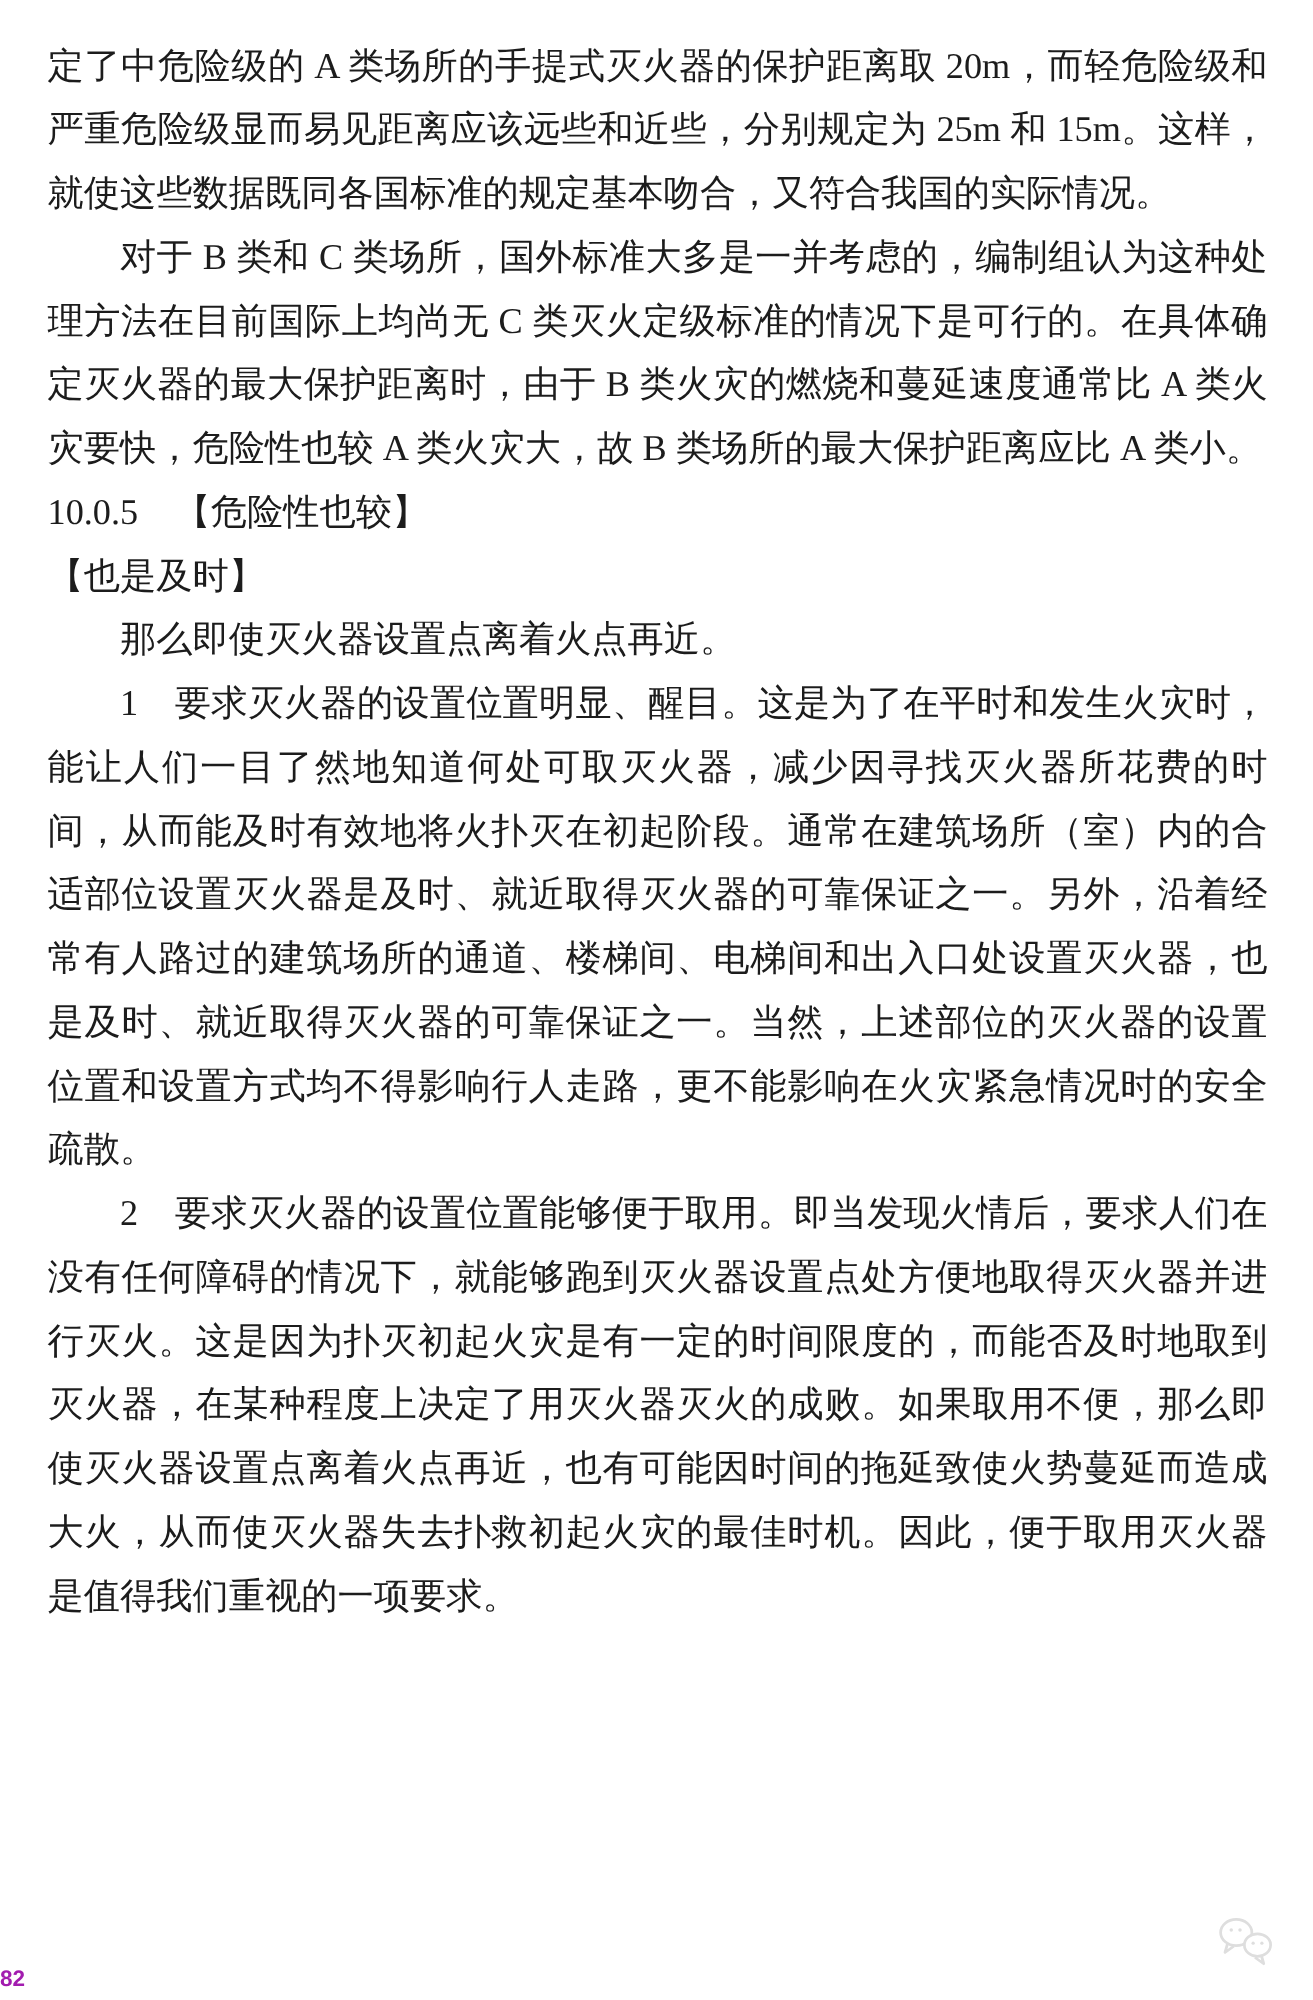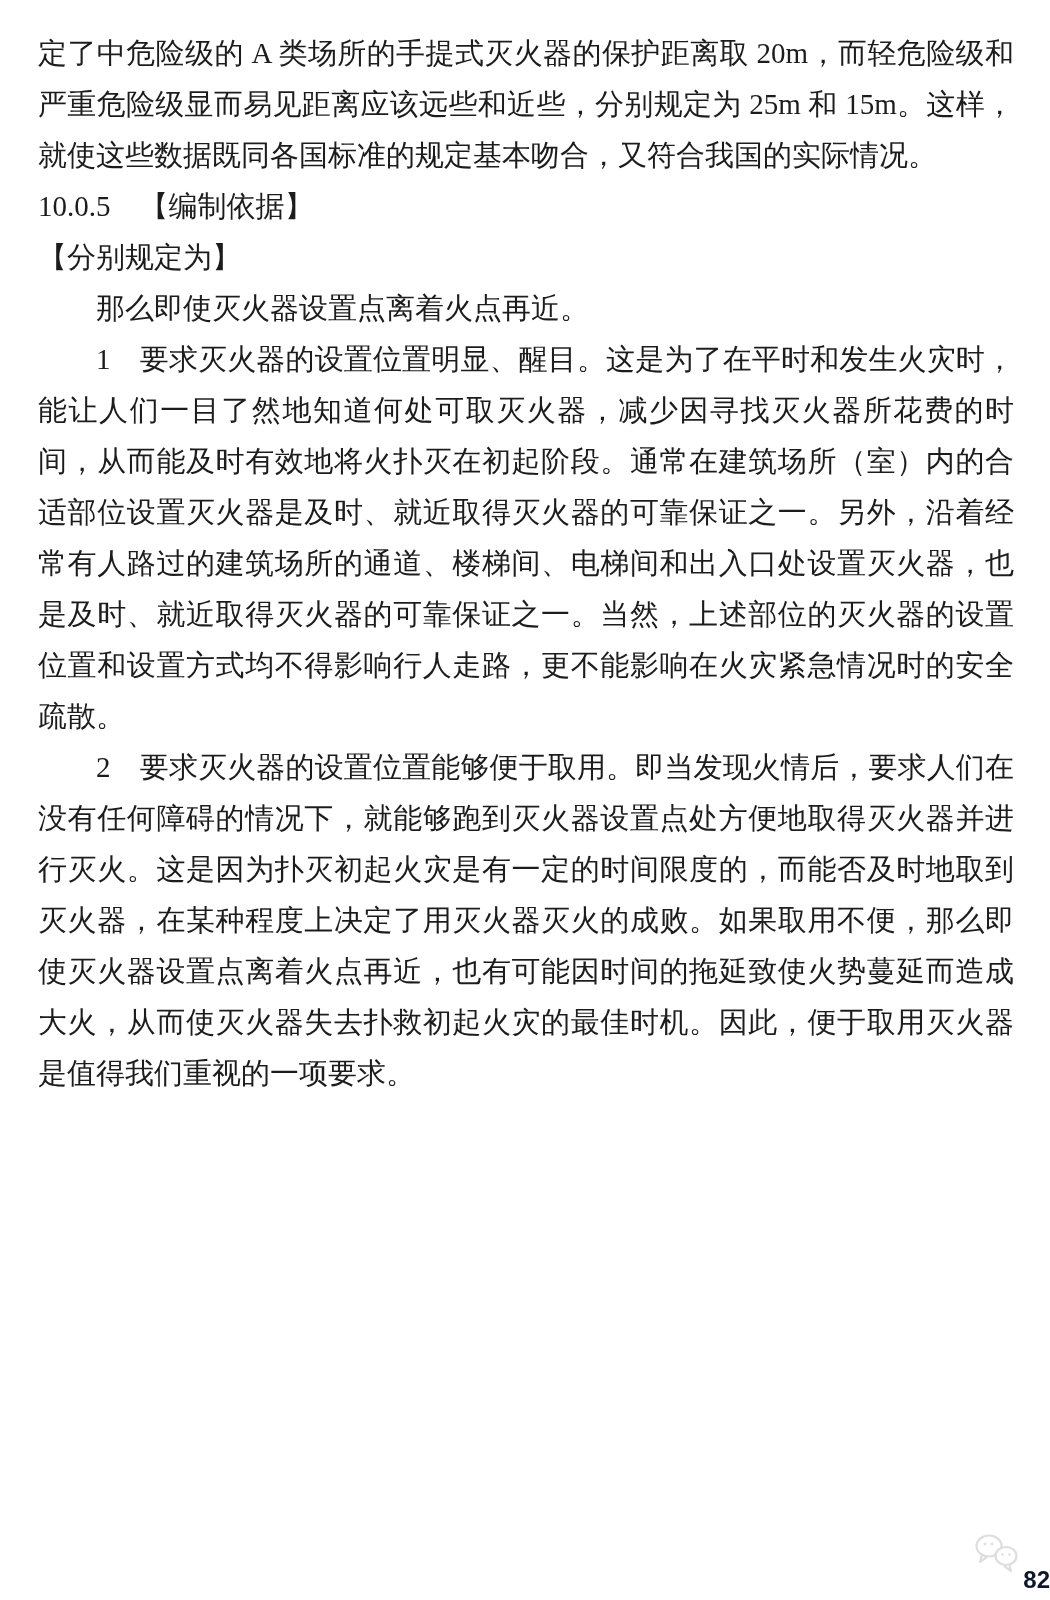--- a/index.html
+++ b/index.html
@@ -38,36 +38,37 @@
     font-family: "Liberation Sans", sans-serif;
     text-shadow: 1px 1px 0 #ffffff, -1px -1px 0 #d0d0d0;
     user-select: none;
   }
   .watermark svg { display: block; }
   .page-number {
     position: absolute;
     bottom: 6px;
     left: 0;
     width: 100%;
-    text-align: right;
+    text-align: left;
     font-family: "Liberation Sans", sans-serif;
     font-weight: bold;
-    font-size: 24px;
-    color: #0f172a;
+    font-size: 18px;
+    color: #a21caf;
   }
 </style>
 </head>
 <body>
 
 <div class="page">
 
   <div class="text-block" id="doc-body">
       <p class="para">定了中危险级的 A 类场所的手提式灭火器的保护距离取 20m，而轻危险级和严重危险级显而易见距离应该远些和近些，分别规定为 25m 和 15m。这样，就使这些数据既同各国标准的规定基本吻合，又符合我国的实际情况。</p>
-      <p class="para">10.0.5　【编制依据】</p>
-      <p class="para">【分别规定为】</p>
+      <p class="para indent">对于 B 类和 C 类场所，国外标准大多是一并考虑的，编制组认为这种处理方法在目前国际上均尚无 C 类灭火定级标准的情况下是可行的。在具体确定灭火器的最大保护距离时，由于 B 类火灾的燃烧和蔓延速度通常比 A 类火灾要快，危险性也较 A 类火灾大，故 B 类场所的最大保护距离应比 A 类小。</p>
+      <p class="para">10.0.5　【危险性也较】</p>
+      <p class="para">【也是及时】</p>
       <p class="para indent">那么即使灭火器设置点离着火点再近。</p>
       <p class="para indent">1　要求灭火器的设置位置明显、醒目。这是为了在平时和发生火灾时，能让人们一目了然地知道何处可取灭火器，减少因寻找灭火器所花费的时间，从而能及时有效地将火扑灭在初起阶段。通常在建筑场所（室）内的合适部位设置灭火器是及时、就近取得灭火器的可靠保证之一。另外，沿着经常有人路过的建筑场所的通道、楼梯间、电梯间和出入口处设置灭火器，也是及时、就近取得灭火器的可靠保证之一。当然，上述部位的灭火器的设置位置和设置方式均不得影响行人走路，更不能影响在火灾紧急情况时的安全疏散。</p>
       <p class="para indent">2　要求灭火器的设置位置能够便于取用。即当发现火情后，要求人们在没有任何障碍的情况下，就能够跑到灭火器设置点处方便地取得灭火器并进行灭火。这是因为扑灭初起火灾是有一定的时间限度的，而能否及时地取到灭火器，在某种程度上决定了用灭火器灭火的成败。如果取用不便，那么即使灭火器设置点离着火点再近，也有可能因时间的拖延致使火势蔓延而造成大火，从而使灭火器失去扑救初起火灾的最佳时机。因此，便于取用灭火器是值得我们重视的一项要求。</p>
     </div>
 
   <div class="watermark">
     <span>
       <svg width="48" height="42" viewBox="0 0 48 42" fill="none" xmlns="http://www.w3.org/2000/svg">
 
         <ellipse cx="15" cy="14" rx="12.5" ry="10.5" stroke="#dedede" stroke-width="2.2" fill="none"></ellipse>

